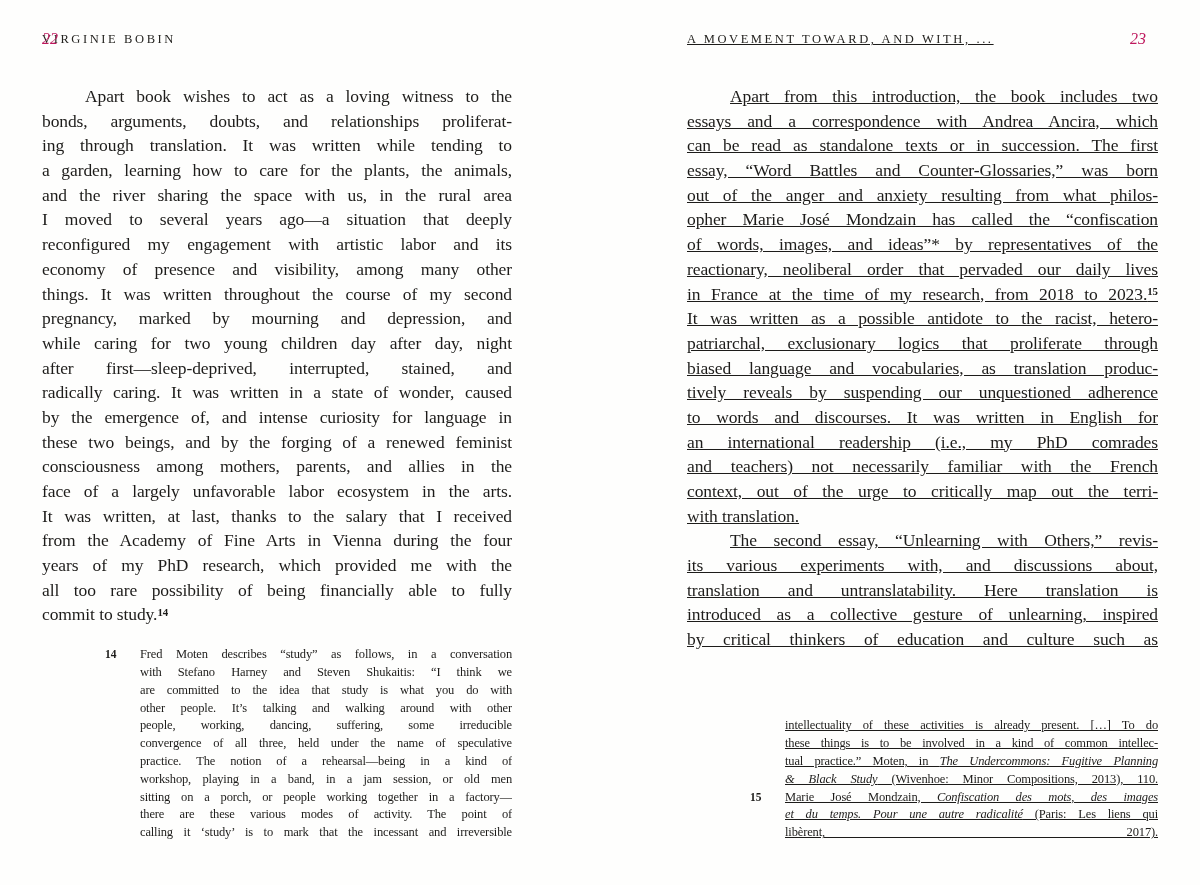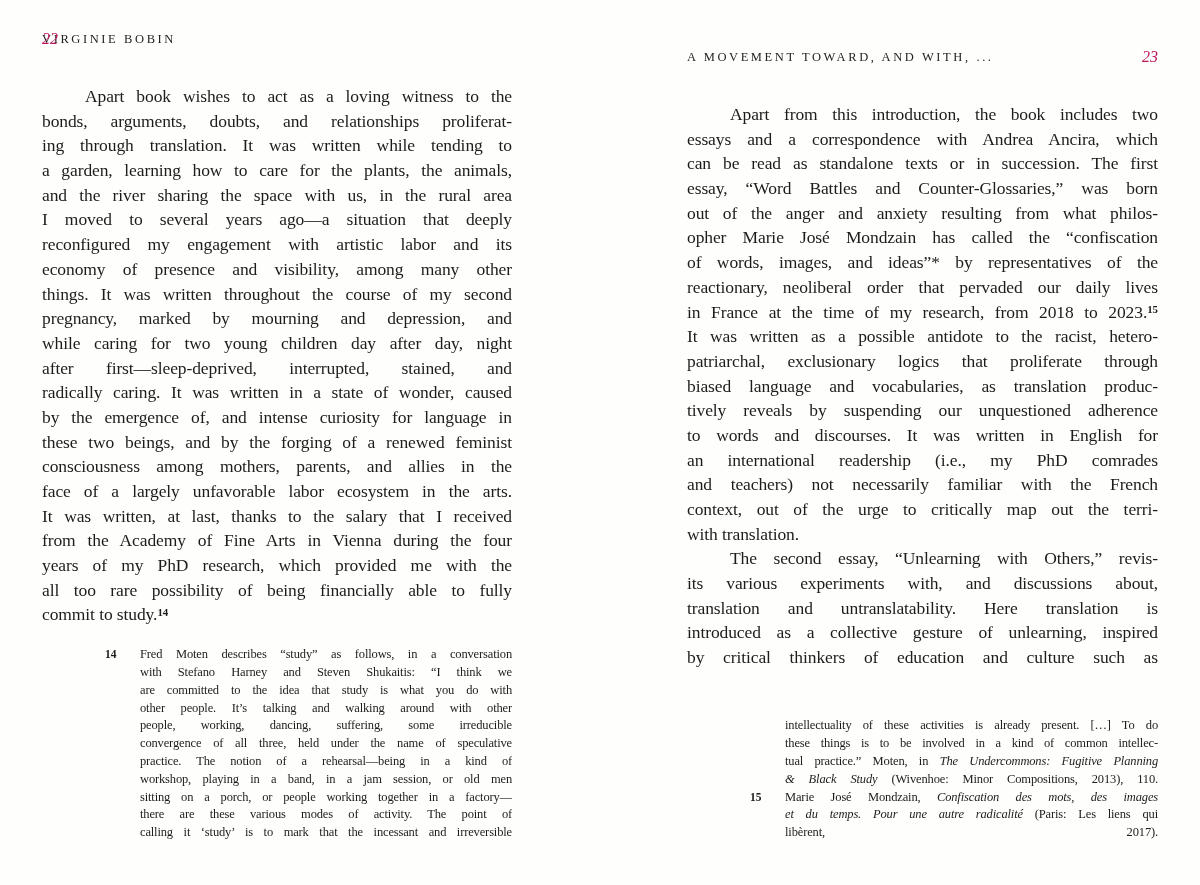--- a/index.html
+++ b/index.html
@@ -10,35 +10,35 @@
     font-family:"Liberation Serif", serif;
     color:#1d1c1a;
     overflow:hidden;
   }
   .page {
     box-sizing:border-box;
     width:600px; height:885px;
     display:flex; flex-direction:column;
   }
   .page-left  { padding:30px 88px 43px 42px; }
-  .page-right { padding:48px 42px 43px 87px; }
+  .page-right { padding:30px 42px 43px 87px;text-decoration:underline; }
 
   .pageheader { position:relative; height:18px; flex:0 0 auto; }
   .runhead {
     display:block; width:100%; 
     font-size:12.5px; letter-spacing:2.6px; color:#242320;
     line-height:18px;
     white-space:nowrap;
   }
   .pagenum {
     position:absolute; top:0;
     font-style:italic; font-size:16px; line-height:18px; color:#be185d;
   }
   .pagenum-left  { left:0; }
-  .pagenum-right { right:0; }
+  .pagenum-right { right:12px; }
 
   .bodytext { margin-top:36px; flex:0 0 auto; }
   .bodytext .line {
     font-size:17.5px;
     letter-spacing:-0.1px;
     line-height:24.7px; height:24.7px;
     text-align:justify; text-align-last:justify;
     overflow:hidden; white-space:normal;
   }
   .bodytext .line.first  { text-indent:43px; }

